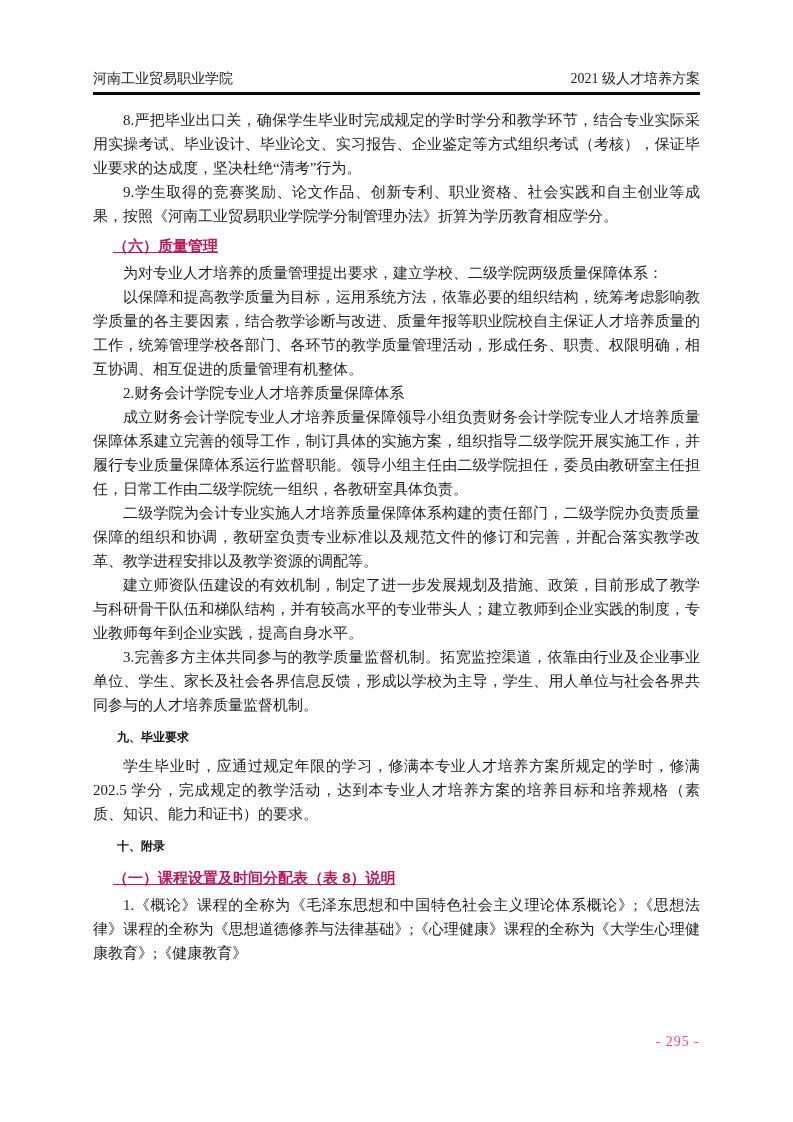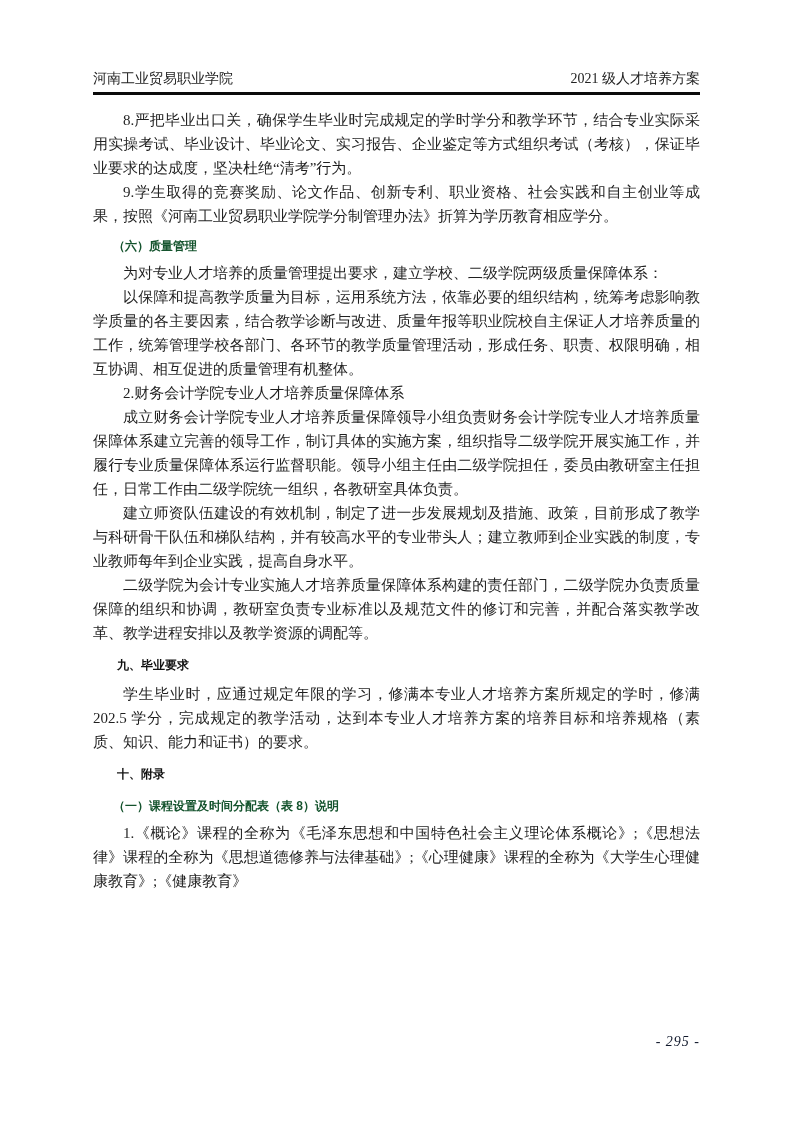--- a/index.html
+++ b/index.html
@@ -44,35 +44,35 @@
     font-weight: bold;
     font-size: 12px;
     line-height: 28px;
     margin: 6px 0 3px 0;
     text-indent: 24px;
     color: #111;
   }
   .h2 {
     font-family: "Liberation Sans", "DejaVu Sans", sans-serif;
     font-weight: bold;
-    font-size: 12px;
+    font-size: 15px;
     line-height: 26px;
     margin: 5px 0 2px 0;
     text-indent: 20px;
-    color: #14532d;
+    color: #be185d;
+    text-decoration: underline;
   }
 
   .footer {
     position: absolute;
     top: 1034px;
     right: 93px;
     font-size: 14px;
-    color: #0f172a;
+    color: #ec4899;
     letter-spacing: 1px;
-    font-style: italic;
   }
 </style>
 </head>
 <body>
 
 <div class="page">
 
   <div class="header">
     <span>河南工业贸易职业学院</span>
     <span>2021 级人才培养方案</span>
@@ -80,22 +80,23 @@
   <div class="header-rule"></div>
 
   <div class="body-text">
     <p class="para">8.严把毕业出口关，确保学生毕业时完成规定的学时学分和教学环节，结合专业实际采用实操考试、毕业设计、毕业论文、实习报告、企业鉴定等方式组织考试（考核），保证毕业要求的达成度，坚决杜绝“清考”行为。</p>
     <p class="para">9.学生取得的竞赛奖励、论文作品、创新专利、职业资格、社会实践和自主创业等成果，按照《河南工业贸易职业学院学分制管理办法》折算为学历教育相应学分。</p>
     <p class="h2">（六）质量管理</p>
     <p class="para">为对专业人才培养的质量管理提出要求，建立学校、二级学院两级质量保障体系：</p>
     <p class="para">以保障和提高教学质量为目标，运用系统方法，依靠必要的组织结构，统筹考虑影响教学质量的各主要因素，结合教学诊断与改进、质量年报等职业院校自主保证人才培养质量的工作，统筹管理学校各部门、各环节的教学质量管理活动，形成任务、职责、权限明确，相互协调、相互促进的质量管理有机整体。</p>
     <p class="para">2.财务会计学院专业人才培养质量保障体系</p>
     <p class="para">成立财务会计学院专业人才培养质量保障领导小组负责财务会计学院专业人才培养质量保障体系建立完善的领导工作，制订具体的实施方案，组织指导二级学院开展实施工作，并履行专业质量保障体系运行监督职能。领导小组主任由二级学院担任，委员由教研室主任担任，日常工作由二级学院统一组织，各教研室具体负责。</p>
+    <p class="para">二级学院为会计专业实施人才培养质量保障体系构建的责任部门，二级学院办负责质量保障的组织和协调，教研室负责专业标准以及规范文件的修订和完善，并配合落实教学改革、教学进程安排以及教学资源的调配等。</p>
     <p class="para">建立师资队伍建设的有效机制，制定了进一步发展规划及措施、政策，目前形成了教学与科研骨干队伍和梯队结构，并有较高水平的专业带头人；建立教师到企业实践的制度，专业教师每年到企业实践，提高自身水平。</p>
-    <p class="para">二级学院为会计专业实施人才培养质量保障体系构建的责任部门，二级学院办负责质量保障的组织和协调，教研室负责专业标准以及规范文件的修订和完善，并配合落实教学改革、教学进程安排以及教学资源的调配等。</p>
+    <p class="para">3.完善多方主体共同参与的教学质量监督机制。拓宽监控渠道，依靠由行业及企业事业单位、学生、家长及社会各界信息反馈，形成以学校为主导，学生、用人单位与社会各界共同参与的人才培养质量监督机制。</p>
     <p class="h1">九、毕业要求</p>
     <p class="para">学生毕业时，应通过规定年限的学习，修满本专业人才培养方案所规定的学时，修满 202.5 学分，完成规定的教学活动，达到本专业人才培养方案的培养目标和培养规格（素质、知识、能力和证书）的要求。</p>
     <p class="h1">十、附录</p>
     <p class="h2">（一）课程设置及时间分配表（表 8）说明</p>
     <p class="para">1.《概论》课程的全称为《毛泽东思想和中国特色社会主义理论体系概论》;《思想法律》课程的全称为《思想道德修养与法律基础》;《心理健康》课程的全称为《大学生心理健康教育》;《健康教育》</p>
   </div>
 
   <div class="footer">
     <span>- 295 -</span>
   </div>

